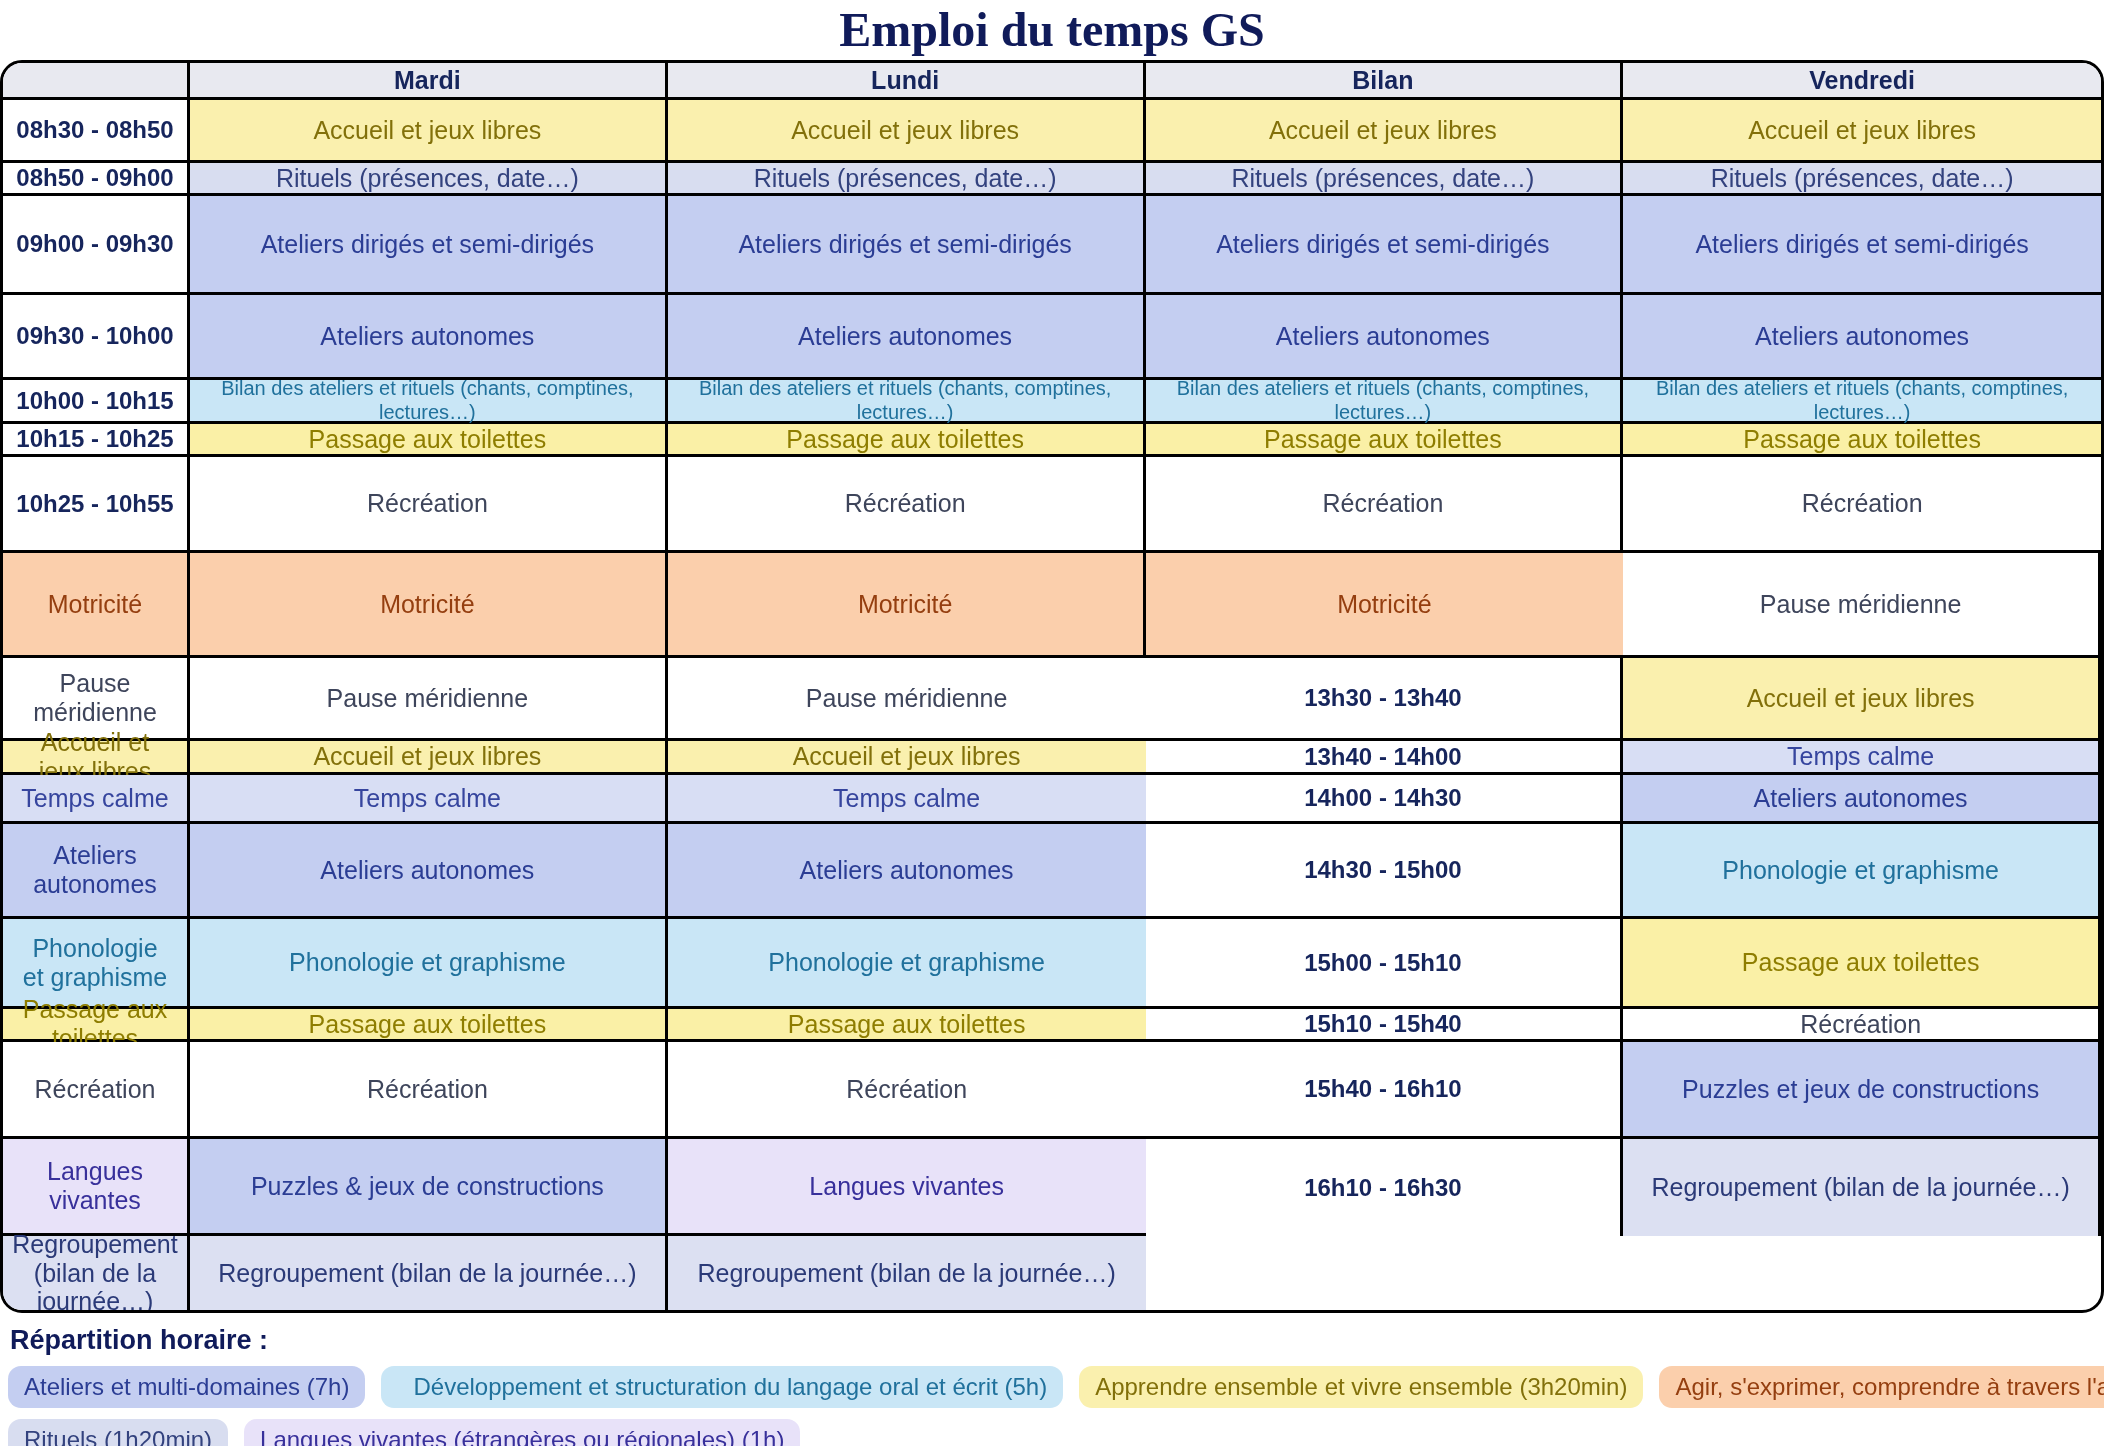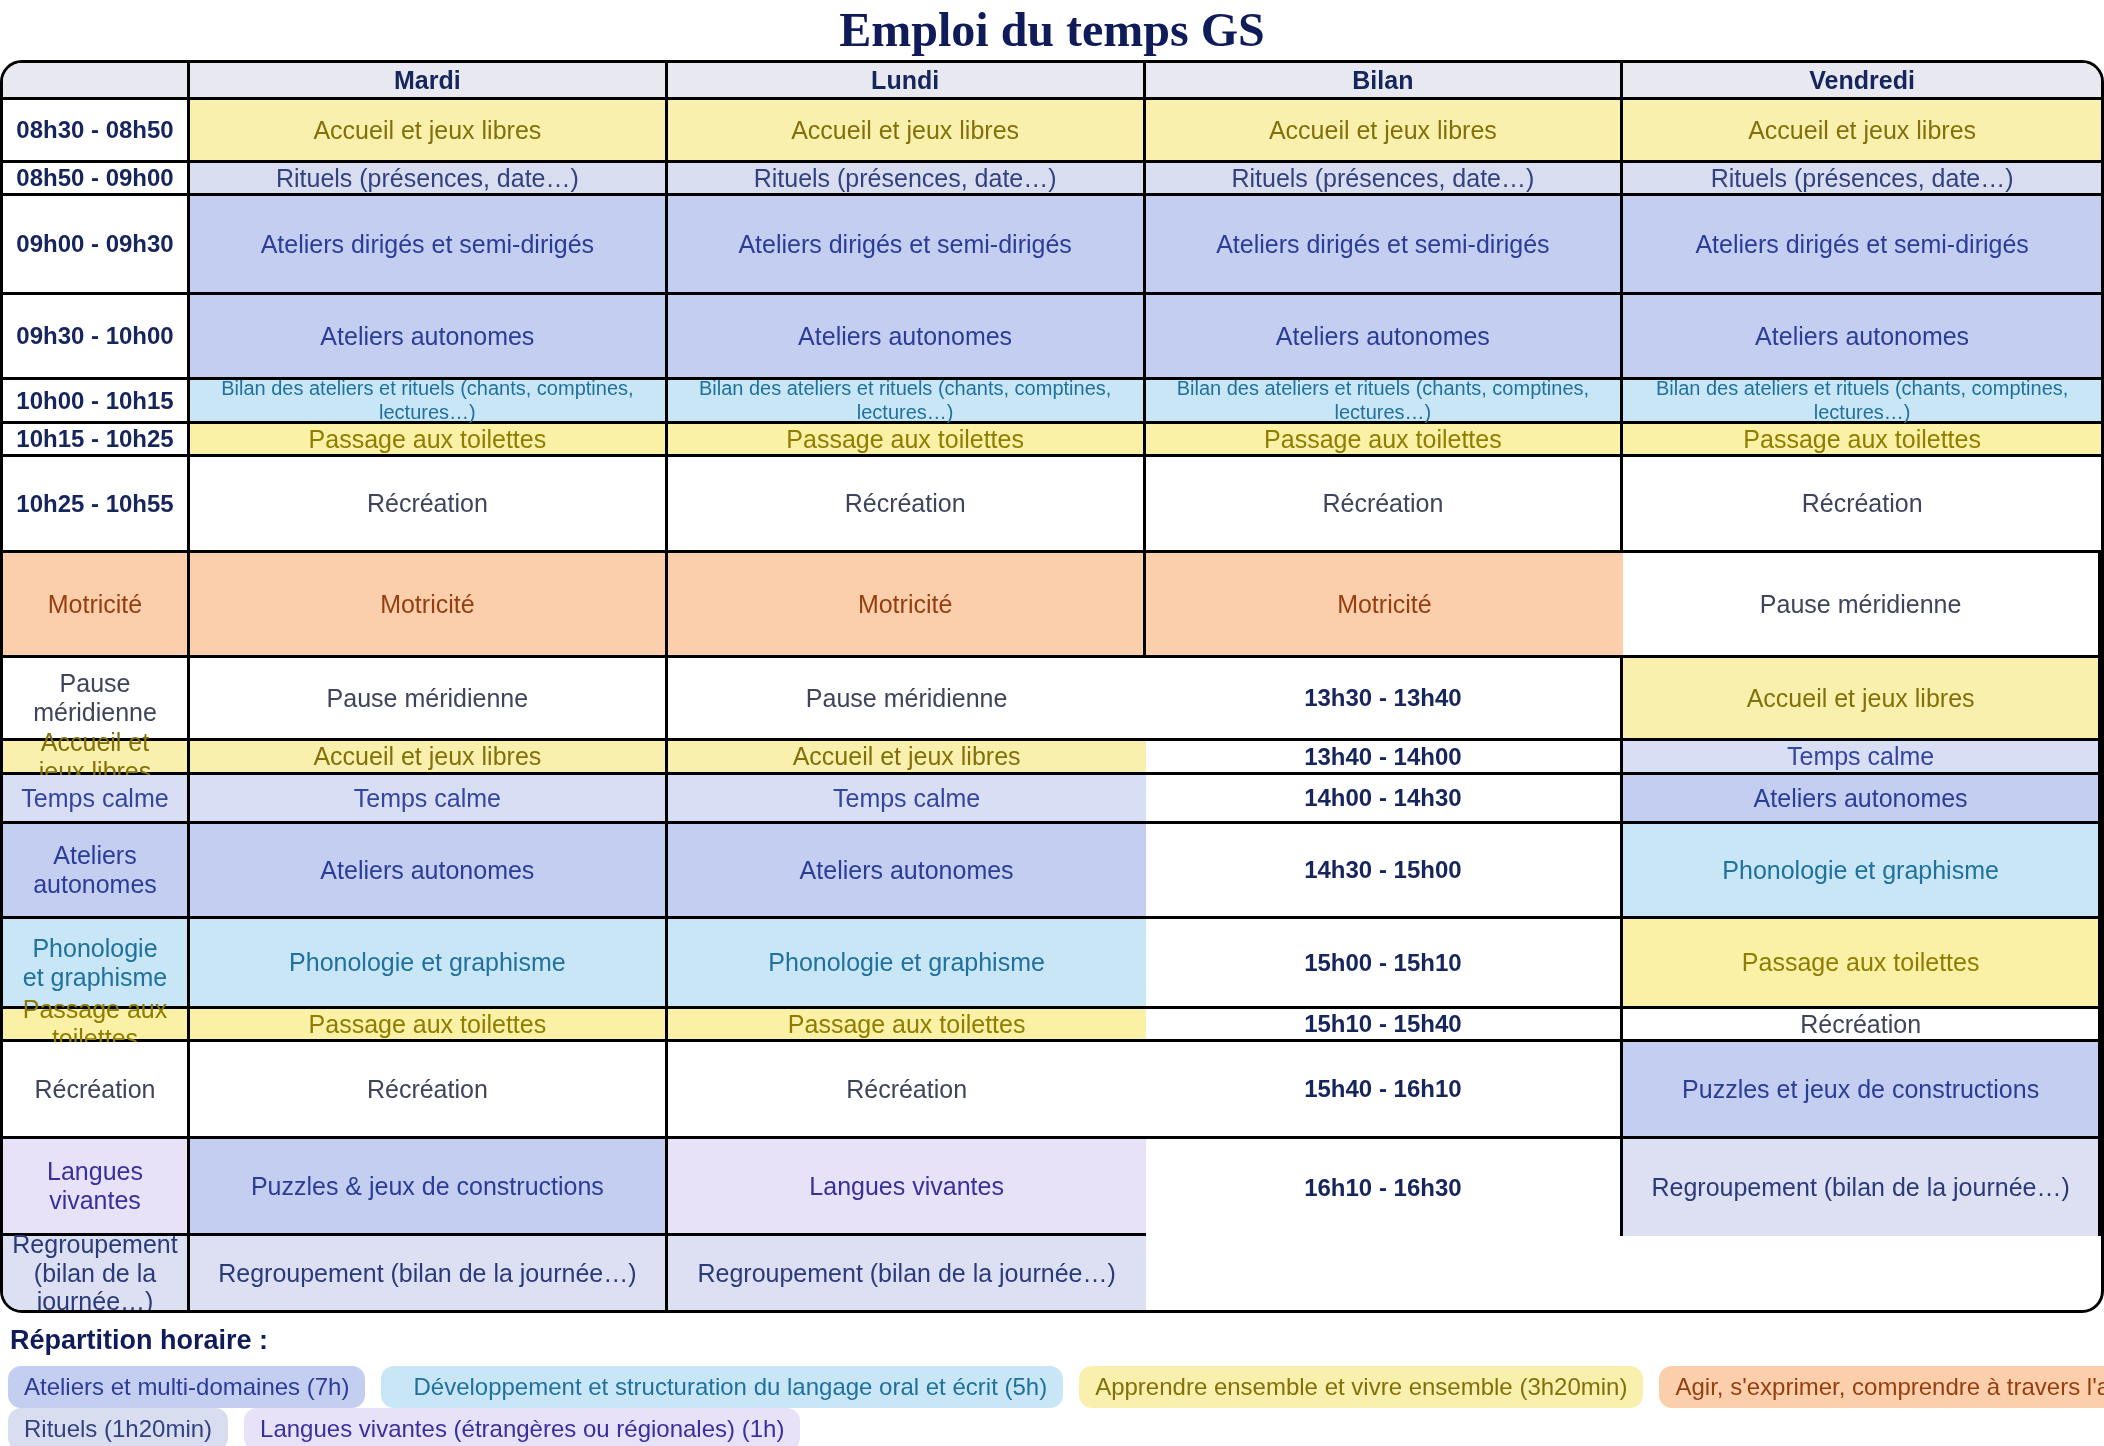--- a/index.html
+++ b/index.html
@@ -25,21 +25,21 @@
     box-sizing:border-box;border-right:3px solid #000;border-bottom:3px solid #000;
     font-size:25px;line-height:1.15;padding:0 18px;
   }
   .header{background:#e8e9f0;color:#16255c;font-weight:bold;}
   .time{background:#ffffff;color:#16255c;font-weight:bold;font-size:24px;padding:0 6px;white-space:nowrap;}
   .small{font-size:20px;line-height:1.18;padding:0 26px;}
   .lastcol{border-right:none;text-align:center;}
   .lastrow{border-bottom:none;}
   .legend{margin:12px 0 0 8px;}
   .legend-heading{margin:0 0 10px 2px;font-size:27px;font-weight:bold;color:#101b5a;}
-  .legend-row{display:flex;gap:16px;margin-bottom:0;align-items:center;}
+  .legend-row{display:flex;gap:16px;margin-bottom:11px;align-items:center;}
   .badge{
     display:inline-block;padding:8px 16px;border-radius:13px;
     font-size:24px;line-height:1.1;white-space:nowrap;
   }
 </style>
 </head>
 <body>
 
 <h1 class="title">Emploi du temps GS</h1>
 

